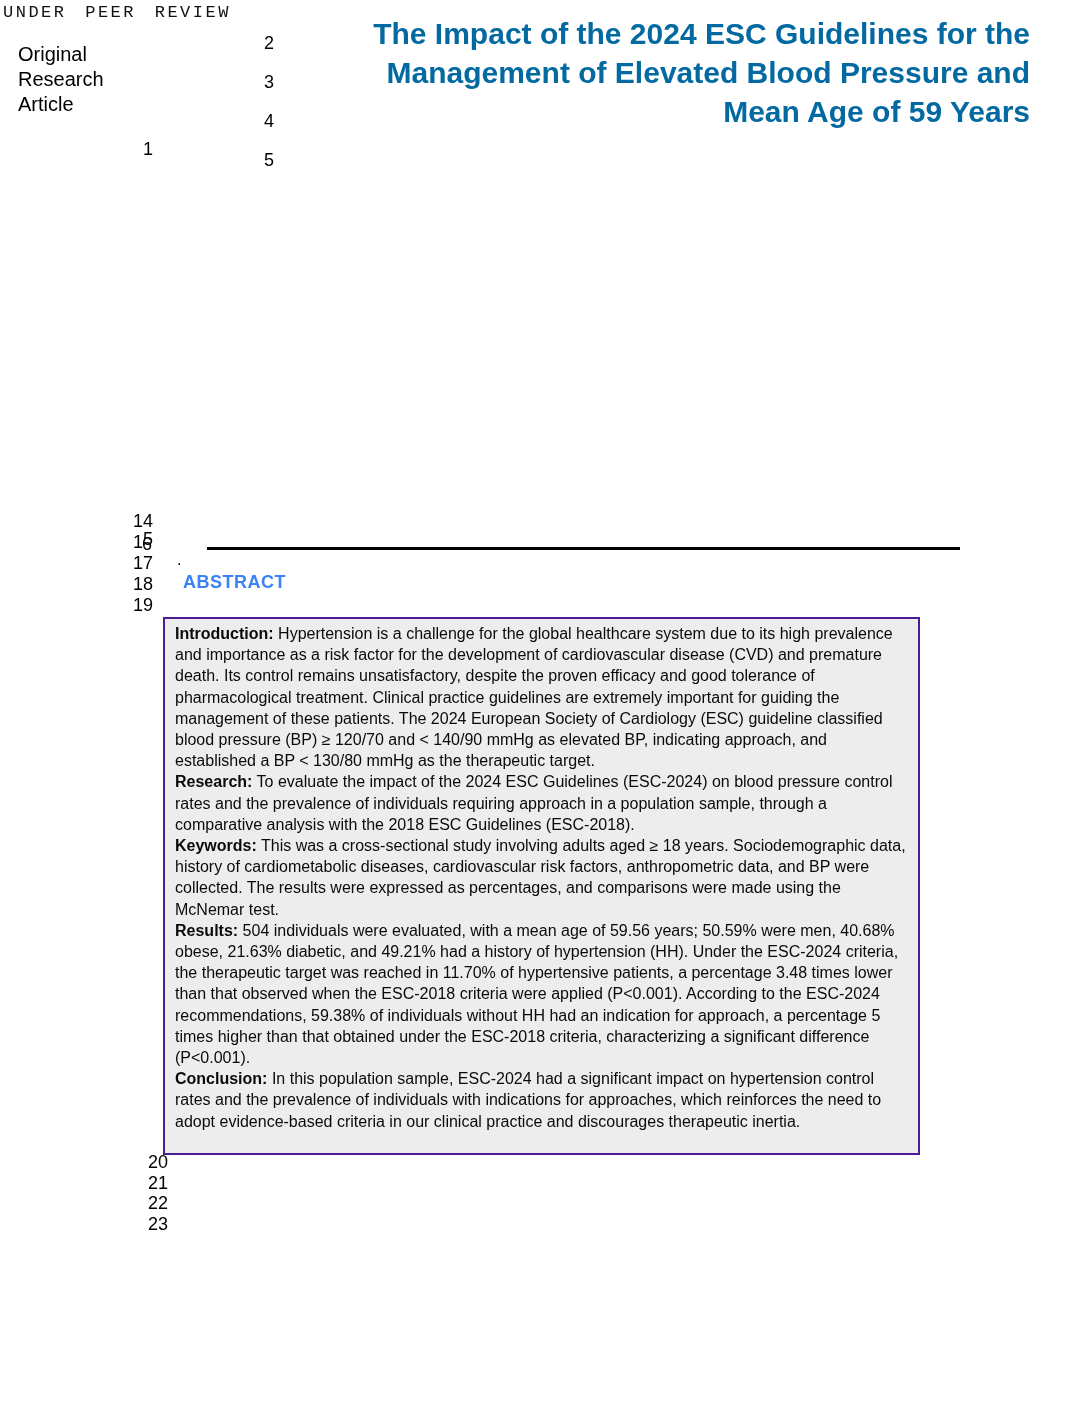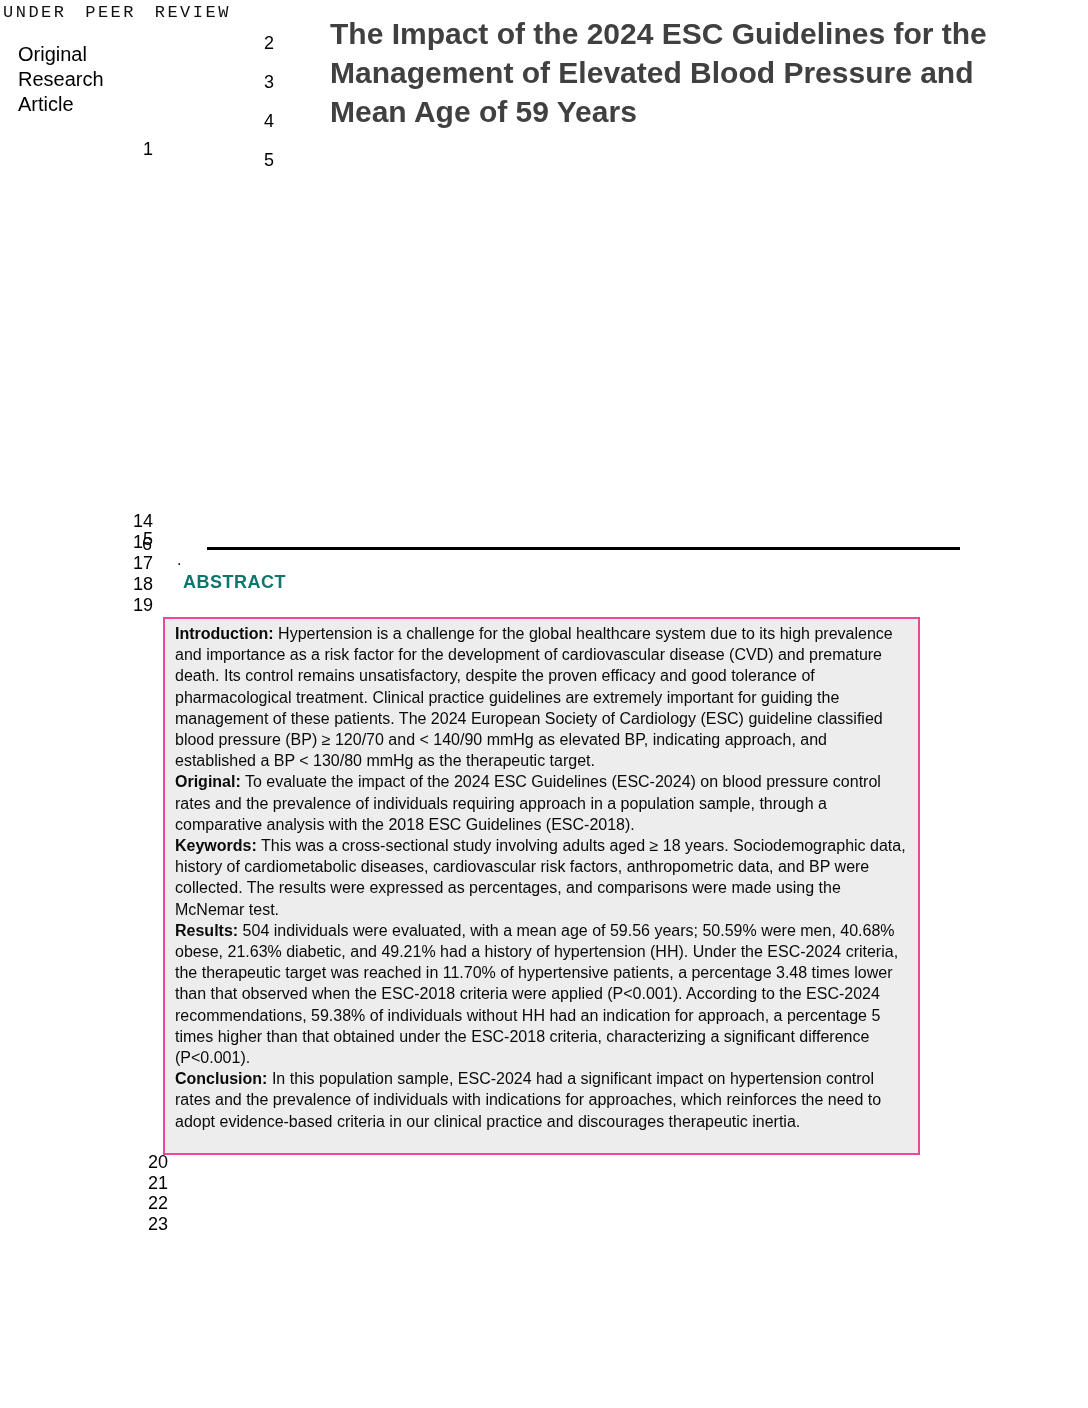--- a/index.html
+++ b/index.html
@@ -23,41 +23,41 @@
     position:absolute; left:18px; top:42px;
     font-size:20px; line-height:25px; color:#000;
   }
   .ln{ font-size:18px; color:#000; }
   .ln-1{ position:absolute; left:143px; top:139px; }
   .title-nums{ position:absolute; left:264px; top:24px; }
   .title-nums div{ height:39px; line-height:39px; font-size:18px; }
   .page-title{
     position:absolute; left:330px; top:14px; width:700px; margin:0;
     font-size:30px; font-weight:bold; line-height:39px;
-    color:#404040;
+    text-align:right; color:#0369a1;
   }
   .mid-nums{ position:absolute; left:133px; top:511px; }
   .mid-nums .ln-line{ height:21px; line-height:21px; font-size:18px; }
   .ovl{ position:relative; display:inline-block; width:11px; height:18px; vertical-align:top;}
   .ov-u{ position:absolute; left:0; top:-3px; }
   .ov-l{ position:absolute; left:-1px; top:2px; }
   .divider{
     position:absolute; left:207px; top:547px; width:753px; height:3px;
     background:#000;
   }
   .stray-period{ position:absolute; left:177px; top:551px; font-size:16px; }
   .abstract-heading{
     position:absolute; left:183px; top:572px; margin:0;
-    font-size:18px; font-weight:bold; letter-spacing:0.5px; color:#0f766e;
+    font-size:18px; font-weight:bold; letter-spacing:0.5px; color:#3b82f6;
   }
   .abstract-box{
     position:absolute; left:163px; top:617px; width:757px; height:538px;
     box-sizing:border-box;
     background:#ededed;
-    border:2px solid #ec4899;
+    border:2px solid #4c1d95;
     padding:4px 8px 4px 10px;
     font-size:16px; line-height:21.2px; color:#0a0a0a;
     overflow:hidden;
   }
   .abstract-box p{ margin:0; }
   .abstract-box b{ font-weight:bold; }
   .bottom-nums{ position:absolute; left:148px; top:1152px; }
   .bottom-nums div{ height:20.5px; line-height:20.5px; font-size:18px; }
   .keywords{
     position:absolute; left:186px; top:1283px; width:760px;
@@ -105,21 +105,21 @@
   <span class="stray-period">.</span>
 
   <h2 class="abstract-heading">ABSTRACT</h2>
 
   <div class="abstract-box">
     <p>
       <b>Introduction:</b>
       <span>Hypertension is a challenge for the global healthcare system due to its high prevalence and importance as a risk factor for the development of cardiovascular disease (CVD) and premature death. Its control remains unsatisfactory, despite the proven efficacy and good tolerance of pharmacological treatment. Clinical practice guidelines are extremely important for guiding the management of these patients. The 2024 European Society of Cardiology (ESC) guideline classified blood pressure (BP) ≥ 120/70 and &lt; 140/90 mmHg as elevated BP, indicating approach, and established a BP &lt; 130/80 mmHg as the therapeutic target.</span>
     </p>
     <p>
-      <b>Original:</b>
+      <b>Research:</b>
       <span>To evaluate the impact of the 2024 ESC Guidelines (ESC-2024) on blood pressure control rates and the prevalence of individuals requiring approach in a population sample, through a comparative analysis with the 2018 ESC Guidelines (ESC-2018).</span>
     </p>
     <p>
       <b>Keywords:</b>
       <span>This was a cross-sectional study involving adults aged ≥ 18 years. Sociodemographic data, history of cardiometabolic diseases, cardiovascular risk factors, anthropometric data, and BP were collected. The results were expressed as percentages, and comparisons were made using the McNemar test.</span>
     </p>
     <p>
       <b>Results:</b>
       <span>504 individuals were evaluated, with a mean age of 59.56 years; 50.59% were men, 40.68% obese, 21.63% diabetic, and 49.21% had a history of hypertension (HH). Under the ESC-2024 criteria, the therapeutic target was reached in 11.70% of hypertensive patients, a percentage 3.48 times lower than that observed when the ESC-2018 criteria were applied (P&lt;0.001). According to the ESC-2024 recommendations, 59.38% of individuals without HH had an indication for approach, a percentage 5 times higher than that obtained under the ESC-2018 criteria, characterizing a significant difference (P&lt;0.001).</span>
     </p>

